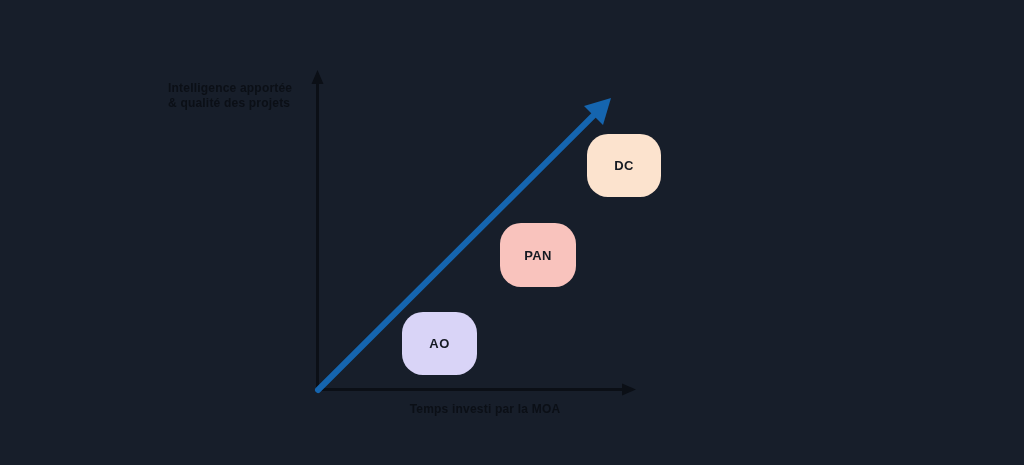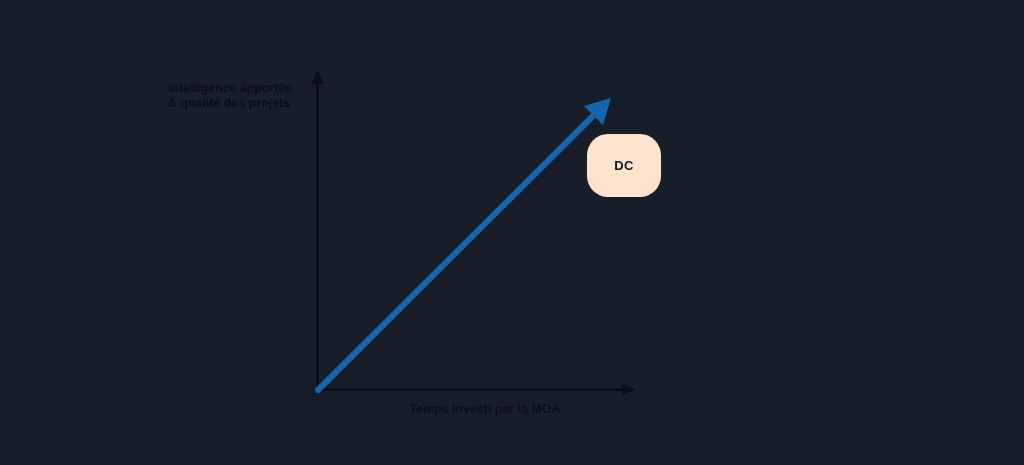--- a/index.html
+++ b/index.html
@@ -65,17 +65,23 @@
     <polygon class="trend-arrowhead" points="611,98 584,106 603,125"></polygon>
   </svg>
 
   <div class="y-axis-label">
     <div>Intelligence apportée</div>
     <div>&amp; qualité des projets</div>
   </div>
 
   <div class="x-axis-label">Temps investi par la MOA</div>
 
+  <div class="node-box ao">
+    <span>AO</span>
+  </div>
+  <div class="node-box pan">
+    <span>PAN</span>
+  </div>
   <div class="node-box dc">
     <span>DC</span>
   </div>
 
 </div>
 
 </body></html>

